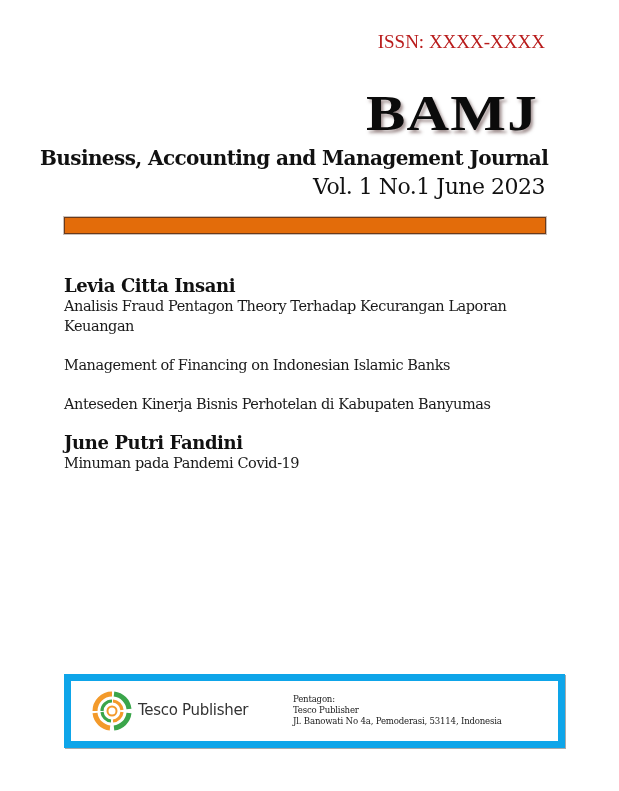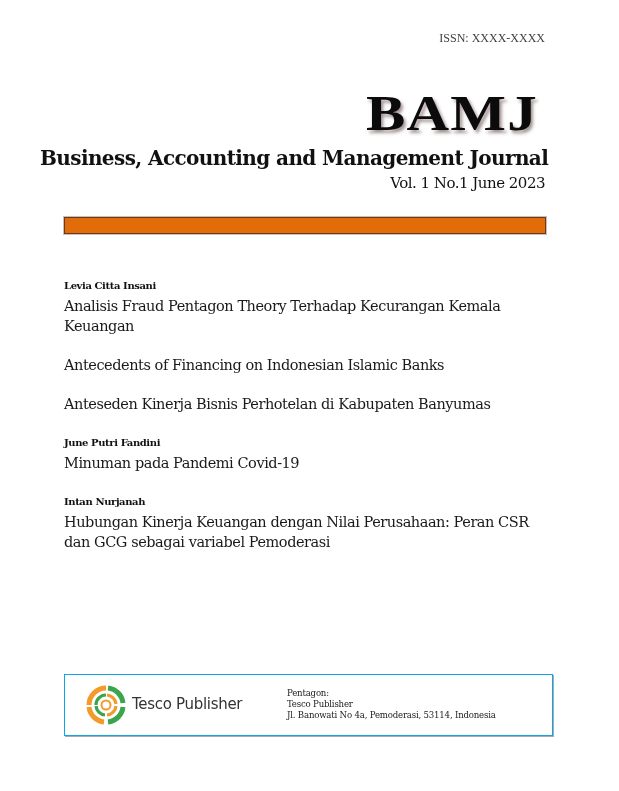--- a/index.html
+++ b/index.html
@@ -1,69 +1,64 @@
 <!DOCTYPE html>
 <html><head>
 <meta charset="utf-8">
 <style>
   html, body { margin: 0; padding: 0; background: #ffffff; }
   body { width: 619px; height: 791px; position: relative; overflow: hidden;
          font-family: "DejaVu Serif", "Liberation Serif", serif; color: #111; }
   .abs { position: absolute; }
-  .issn { top: 31px; right: 74px; font-family: "Liberation Serif", serif; font-size: 12px; color: #404040; }
+  .issn { top: 31px; right: 74px; font-family: "Liberation Serif", serif; font-size: 19px; color: #b91c1c; }
   .logo { top: 88px; left: 366px; font-family: "Liberation Serif", serif; font-weight: bold;
           font-size: 50px; letter-spacing: 1px; color: #0b0b0b; line-height: 50px;
           text-shadow: 2px 3px 3px rgba(90,60,60,0.55); transform: scaleX(1.18); transform-origin: left center; }
   .title { top: 146px; left: 40px; width: 506px; text-align: center; font-family: "DejaVu Serif", serif;
            font-weight: bold; font-size: 20px; letter-spacing: -0.6px; color: #111; white-space: nowrap; }
-  .vol { top: 174px; right: 74px; font-family: "DejaVu Serif", serif; font-size: 15px; letter-spacing: -0.5px; color: #111; }
+  .vol { top: 174px; right: 74px; font-family: "DejaVu Serif", serif; font-size: 22px; letter-spacing: -0.5px; color: #111; }
   .bar { top: 217px; left: 64px; width: 480px; height: 15px; background: #e36c0a;
          border: 1px solid #6b3a1a; box-shadow: 0 0 0 1px #c9c0bb; }
   .articles { top: 276px; left: 64px; width: 500px; }
   .article { margin-bottom: 19px; }
-  .author { font-family: "DejaVu Serif", serif; font-weight: bold; font-size: 10px; letter-spacing: -0.4px;
+  .author { font-family: "DejaVu Serif", serif; font-weight: bold; font-size: 18px; letter-spacing: -0.4px;
             line-height: 20px; color: #111; }
   .atitle { font-family: "DejaVu Serif", serif; font-size: 14.5px; letter-spacing: -0.45px; line-height: 20px; color: #1a1a1a; }
-  .footer { top: 674px; left: 64px; width: 487px; height: 60px; border: 1px solid #0ea5e9;
+  .footer { top: 674px; left: 64px; width: 487px; height: 60px; border: 7px solid #0ea5e9;
             box-shadow: 1px 1px 0 #aaa; background: #fff; }
   .pub-logo { position: absolute; left: 21px; top: 10px; width: 40px; height: 40px; }
   .pub-name { position: absolute; left: 67px; top: 20px; font-family: "DejaVu Sans", sans-serif;
               font-size: 15px; color: #333; letter-spacing: -0.3px; }
   .pub-info { position: absolute; left: 222px; top: 13px; font-family: "DejaVu Serif", serif;
               font-size: 8.6px; line-height: 11px; color: #222; letter-spacing: -0.2px; }
 </style>
 </head>
 <body>
 
 <div class="abs issn">ISSN: XXXX-XXXX</div>
 <div class="abs logo">BAMJ</div>
 <div class="abs title">Business, Accounting and Management Journal</div>
 <div class="abs vol">Vol. 1 No.1 June 2023</div>
 <div class="abs bar"></div>
 
 <div class="abs articles">
   <div class="article">
     <div class="author">Levia Citta Insani</div>
-    <div class="atitle">Analisis Fraud Pentagon Theory Terhadap Kecurangan Kemala</div>
+    <div class="atitle">Analisis Fraud Pentagon Theory Terhadap Kecurangan Laporan</div>
     <div class="atitle">Keuangan</div>
   </div>
   <div class="article">
-    <div class="atitle">Antecedents of Financing on Indonesian Islamic Banks</div>
+    <div class="atitle">Management of Financing on Indonesian Islamic Banks</div>
   </div>
   <div class="article">
     <div class="atitle">Anteseden Kinerja Bisnis Perhotelan di Kabupaten Banyumas</div>
   </div>
   <div class="article">
     <div class="author">June Putri Fandini</div>
     <div class="atitle">Minuman pada Pandemi Covid-19</div>
-  </div>
-  <div class="article">
-    <div class="author">Intan Nurjanah</div>
-    <div class="atitle">Hubungan Kinerja Keuangan dengan Nilai Perusahaan: Peran CSR</div>
-    <div class="atitle">dan GCG sebagai variabel Pemoderasi</div>
   </div>
 </div>
 
 <div class="abs footer">
   <svg class="pub-logo" viewBox="0 0 40 40">
     <g fill="none" stroke-width="5">
       <path d="M20 3 A17 17 0 0 0 3 20" stroke="#f39a2b"></path>
       <path d="M3 22 A17 17 0 0 0 18 37" stroke="#f39a2b"></path>
       <path d="M22 3 A17 17 0 0 1 37 18" stroke="#3aa54a"></path>
       <path d="M37 22 A17 17 0 0 1 22 37" stroke="#3aa54a"></path>

